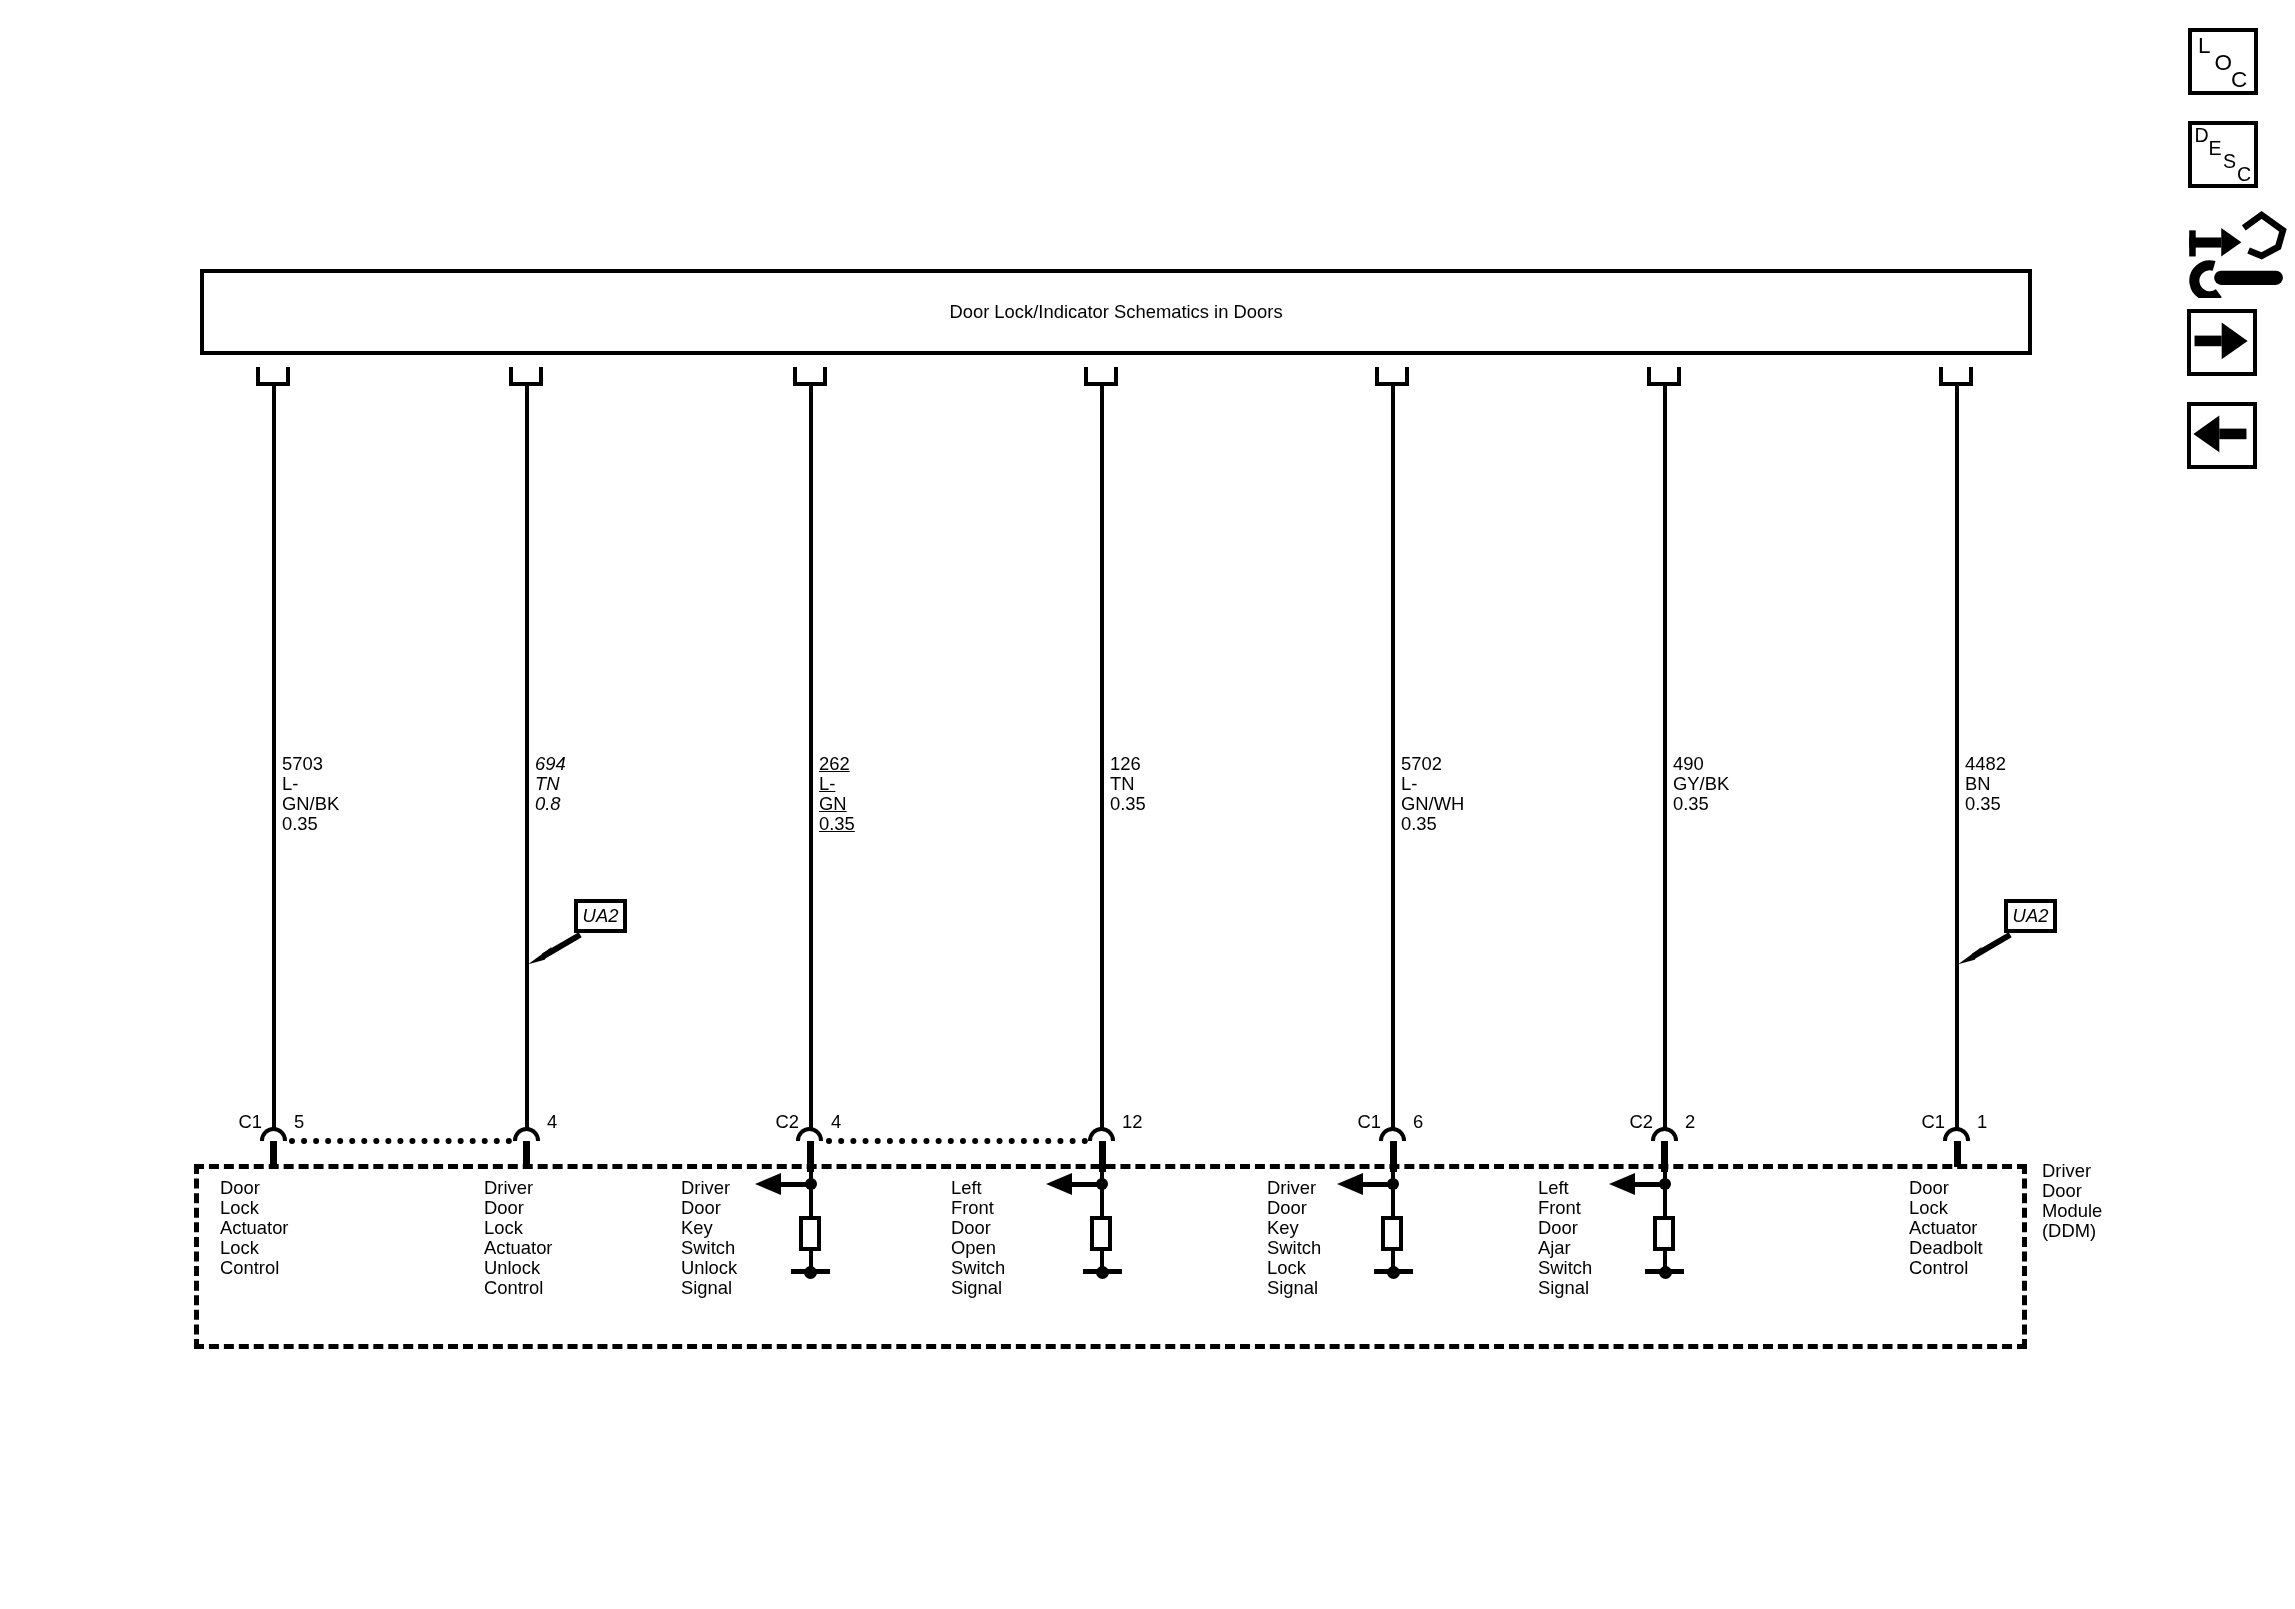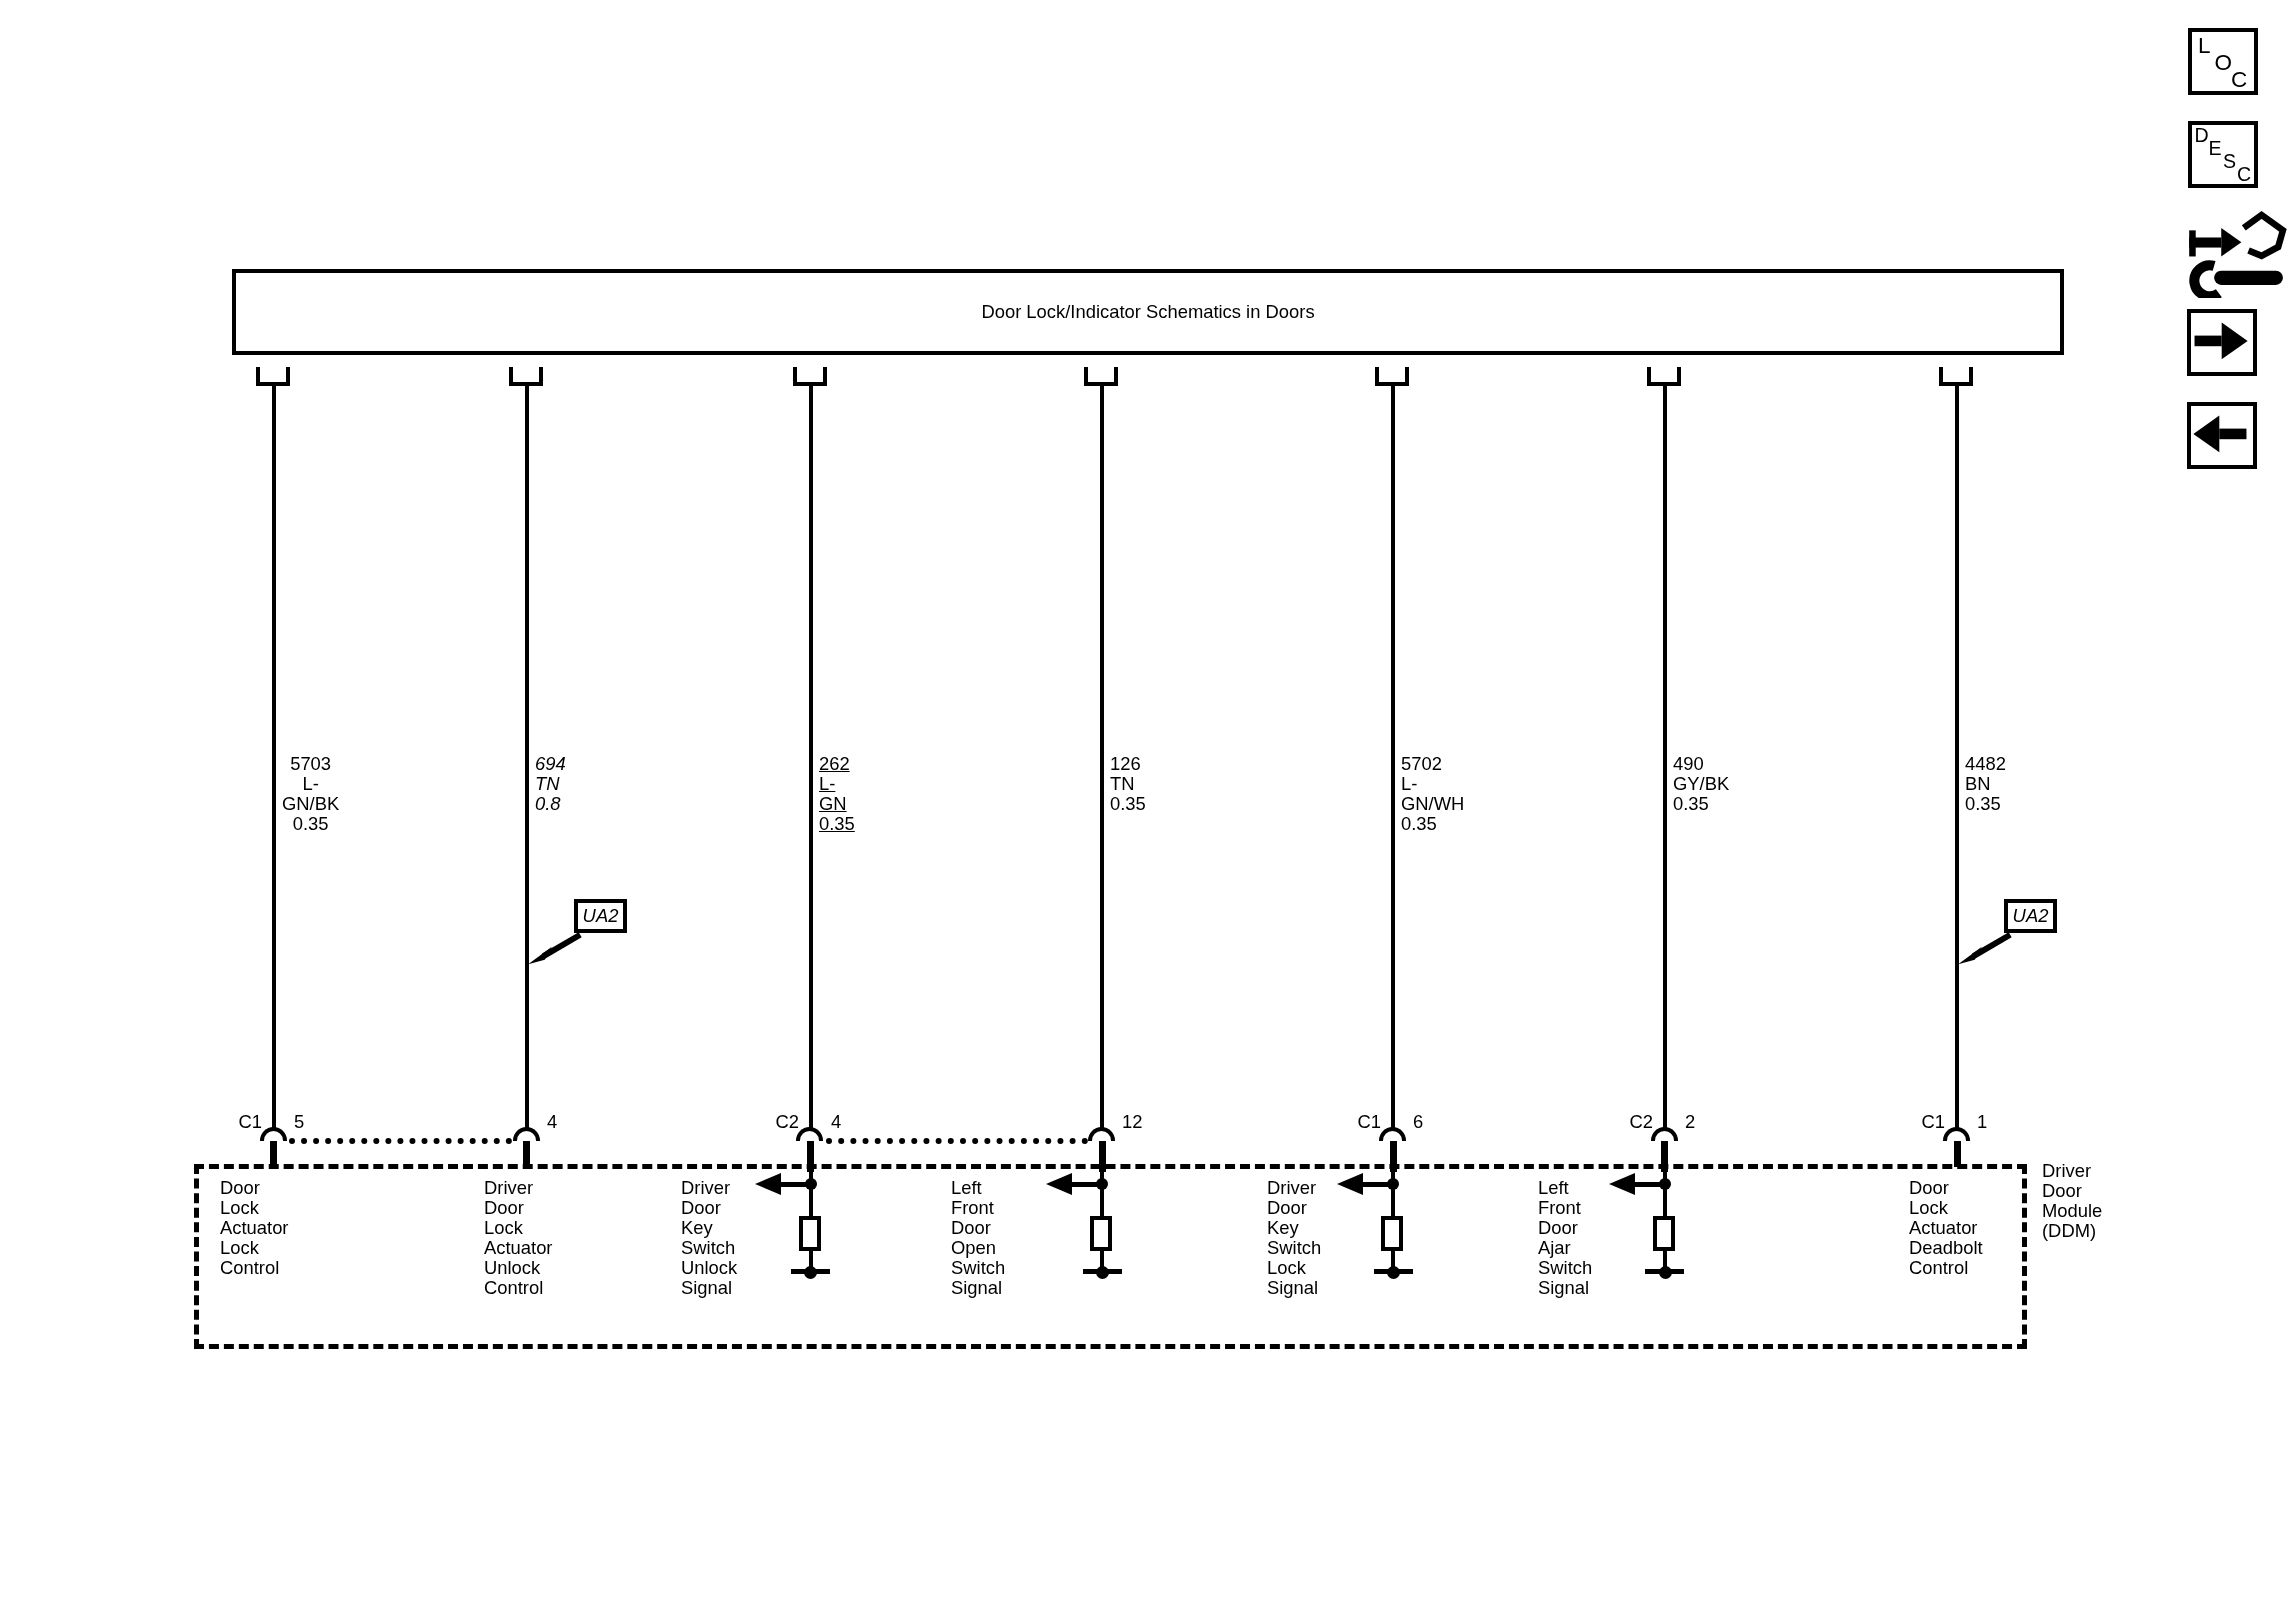--- a/index.html
+++ b/index.html
@@ -29,29 +29,29 @@
   .nav-letter.small{font-size:19.6px;line-height:19.6px;}
   .ua2-box{width:45px;height:26px;border:4.7px solid #000;background:#fff;
            display:flex;align-items:center;justify-content:center;}
   .ua2-box .txt{white-space:nowrap;font-style:italic;}
 </style>
 </head>
 <body>
 
 <div id="stage">
 
-  <div class="abs banner" style="left:200px;top:269px;width:1824px;height:78px;margin-left:32px;">
+  <div class="abs banner" style="left:200px;top:269px;width:1824px;height:78px;">
     <div class="txt">Door Lock/Indicator Schematics in Doors</div>
   </div>
 
   <div class="abs" id="wires-layer" style="left:0;top:0;">
       <div class="abs" style="left: 0px; top: 0px;">
         <div class="abs stub-u" style="left: 256px; top: 367px;"></div>
         <div class="abs ink" style="left: 272px; top: 386px; width: 3.6px; height: 742px;"></div>
-        <div class="abs txt" style="left: 282px; top: 754px; text-align: center;"><div>5703</div><div>L-GN/BK</div><div>0.35</div></div>
+        <div class="abs txt" style="left: 282px; top: 754px;"><div>5703</div><div>L-GN/BK</div><div>0.35</div></div>
         <div class="abs txt" style="left: 182px; top: 1112px; width: 80px; text-align: right;">C1</div>
         <div class="abs txt" style="left: 294px; top: 1112px;">5</div>
         <div class="abs pin-arc" style="left: 260px; top: 1127px;"></div>
         <div class="abs ink" style="left: 270px; top: 1141px; width: 7.1px; height: 26px;"></div>
         <div class="abs txt" style="left: 220px; top: 1178px;">Door Lock
 Actuator
 Lock Control</div>
       </div>
       <div class="abs" style="left: 0px; top: 0px;">
         <div class="abs stub-u" style="left: 509px; top: 367px;"></div>

